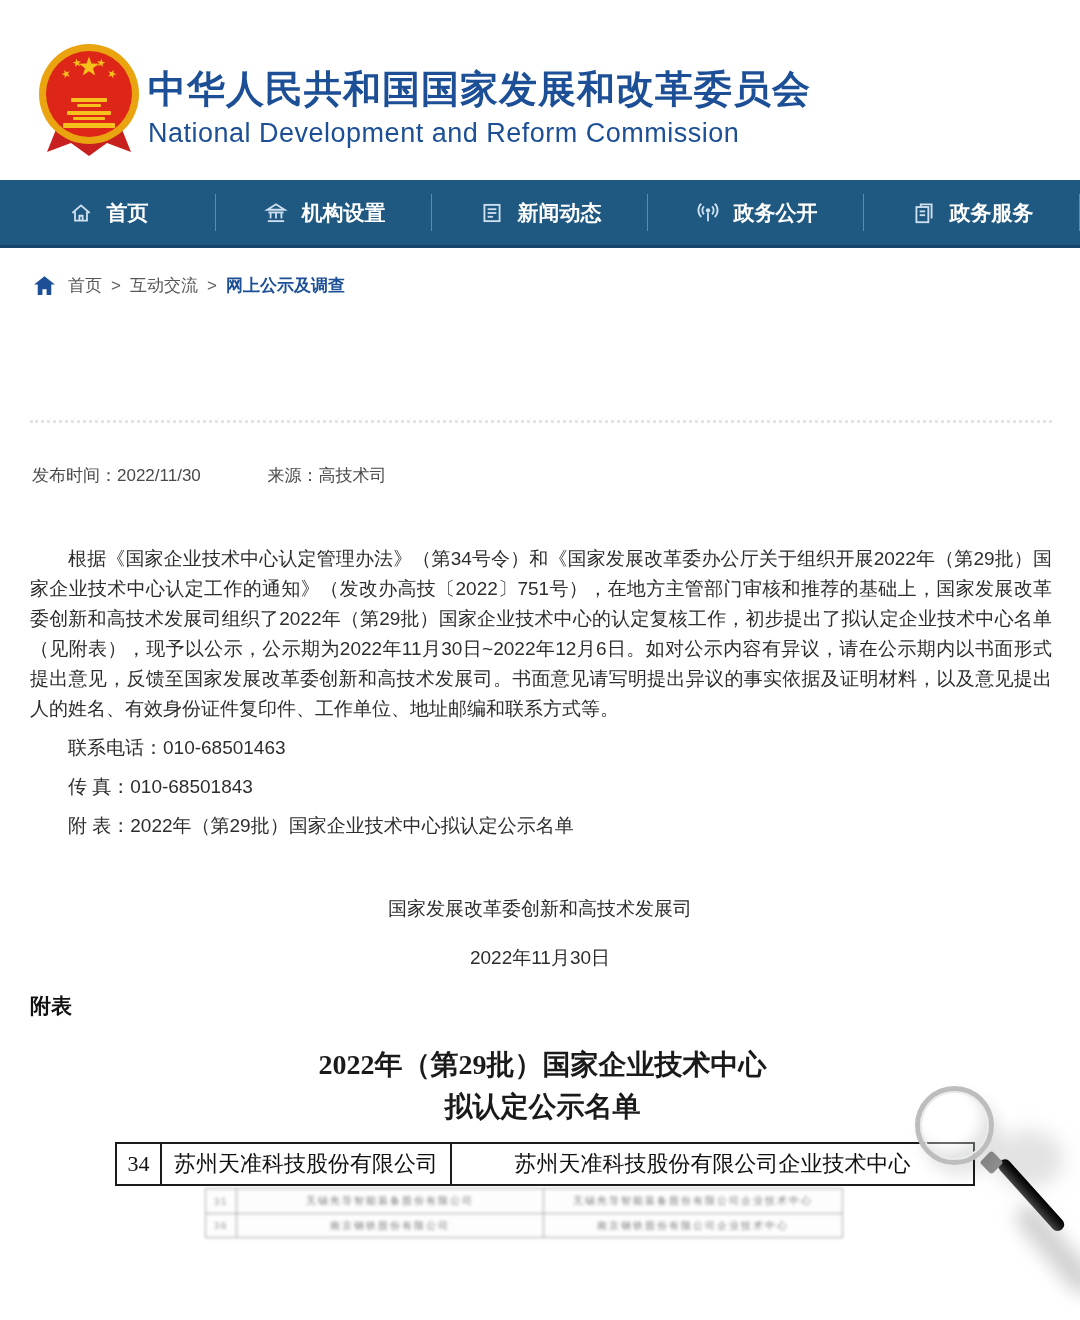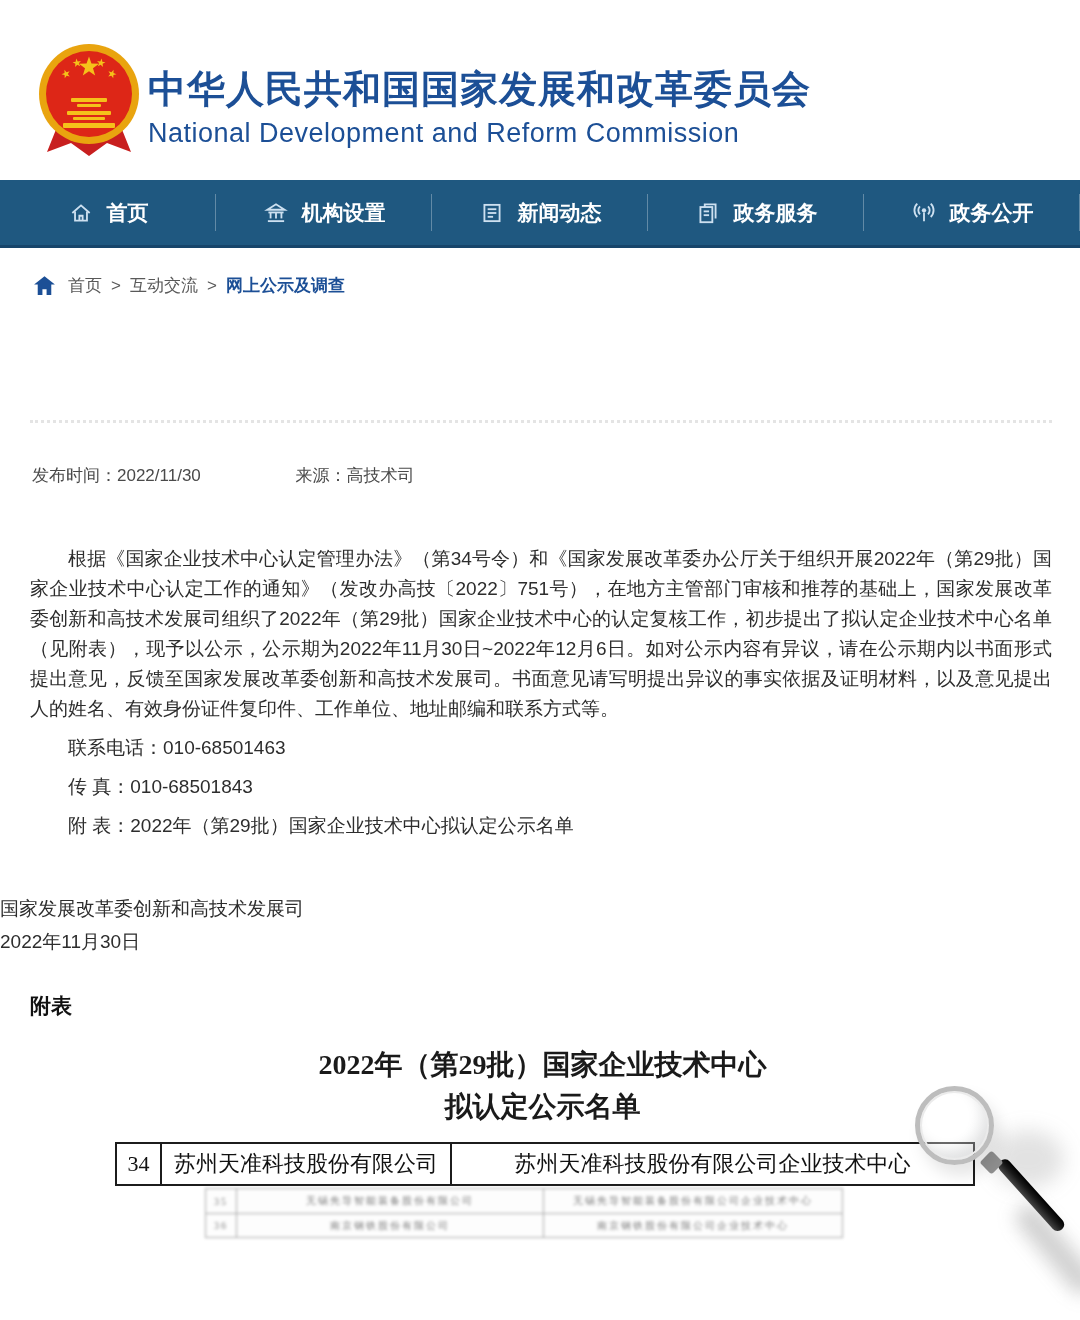--- a/index.html
+++ b/index.html
@@ -29,30 +29,30 @@
                 gap:9px; font-size:17px; color:#595959; }
   .breadcrumb .crumb { cursor:pointer; }
   .breadcrumb .current { color:#1c4f96; font-weight:bold; }
   .crumb-home { display:flex; margin-right:2px; cursor:pointer; }
 
   
   .article-title { position:absolute; top:348px; left:30px; width:1022px;
                    font-size:28px; font-weight:bold; color:#121212; }
   .divider { position:absolute; top:420px; left:30px; width:1022px; border-top:3px dotted #e4e4e4; }
   .meta { position:absolute; top:464px; left:32px; font-size:17px; color:#4a4a4a; }
-  .meta .src { margin-left:90px; }
+  .meta .src { margin-left:62px; }
 
   .body-text { position:absolute; top:544px; left:30px; width:1022px;
                font-size:19px; line-height:30px; color:#2d2d2d; text-align:justify; }
   .body-text .lead { text-indent:2em; }
   .body-text .contact { text-indent:2em; margin-top:9px; }
 
-  .signature { position:absolute; top:896px; left:0; right:0; text-align:left;
+  .signature { position:absolute; top:896px; left:0; right:0; text-align:center;
                font-size:19px; color:#2d2d2d; }
-  .signature .date { margin-top:7px; }
+  .signature .date { margin-top:23px; }
 
   .appendix-label { position:absolute; top:992px; left:30px; font-size:21px; font-weight:bold; color:#111; }
 
   
   .serif { font-family:"Liberation Serif","DejaVu Serif",serif; }
   .appx-title { position:absolute; top:1044px; left:55px; width:975px; text-align:center;
                 font-size:28px; font-weight:600; color:#1a1a1a; line-height:42px; }
   .main-table { position:absolute; top:1142px; left:115px; width:860px; height:44px;
                 display:flex; border:2px solid #1c1c1c; background:#fff; }
   .mcell { display:flex; align-items:center; justify-content:center; font-size:22px; color:#111; }
@@ -151,40 +151,40 @@
             <path d="M8 8.5 H16"></path>
             <path d="M8 12 H16"></path>
             <path d="M8 15.5 H13"></path>
         </svg>
       </span>
       <span>新闻动态</span>
     </div>
     <div class="nav-item">
       <span class="nav-icon">
         <svg width="26" height="26" viewBox="0 0 24 24" fill="none" stroke="#cde0f0" stroke-width="1.7">
-          <path d="M9 6.5 V4 H19 V17"></path>
-            <rect x="5" y="6.5" width="11" height="14"></rect>
-          <path d="M8 10.5 H13"></path>
-            <path d="M8 14 H13"></path>
-        </svg>
-      </span>
-      <span>政务服务</span>
-    </div>
-    <div class="nav-item">
-      <span class="nav-icon">
-        <svg width="26" height="26" viewBox="0 0 24 24" fill="none" stroke="#cde0f0" stroke-width="1.7">
           <circle cx="12" cy="9.5" r="2" fill="#cde0f0" stroke="none"></circle>
           <path d="M8.3 13.2 a5.2 5.2 0 0 1 0-7.4"></path>
             <path d="M15.7 5.8 a5.2 5.2 0 0 1 0 7.4"></path>
           <path d="M5.8 15.7 a8.6 8.6 0 0 1 0-12.4"></path>
             <path d="M18.2 3.3 a8.6 8.6 0 0 1 0 12.4"></path>
           <path d="M12 11.5 V19.5"></path>
         </svg>
       </span>
       <span>政务公开</span>
+    </div>
+    <div class="nav-item">
+      <span class="nav-icon">
+        <svg width="26" height="26" viewBox="0 0 24 24" fill="none" stroke="#cde0f0" stroke-width="1.7">
+          <path d="M9 6.5 V4 H19 V17"></path>
+            <rect x="5" y="6.5" width="11" height="14"></rect>
+          <path d="M8 10.5 H13"></path>
+            <path d="M8 14 H13"></path>
+        </svg>
+      </span>
+      <span>政务服务</span>
     </div>
   </div>
 
   <div class="breadcrumb">
     <span class="crumb-home">
       <svg width="25" height="23" viewBox="0 0 24 22">
         <path d="M12 2 L2 10 H5.5 V20 H10 V14.5 H14 V20 H18.5 V10 H22 Z" fill="#1c4f96"></path>
       </svg>
     </span>
     <span class="crumb">首页</span>

